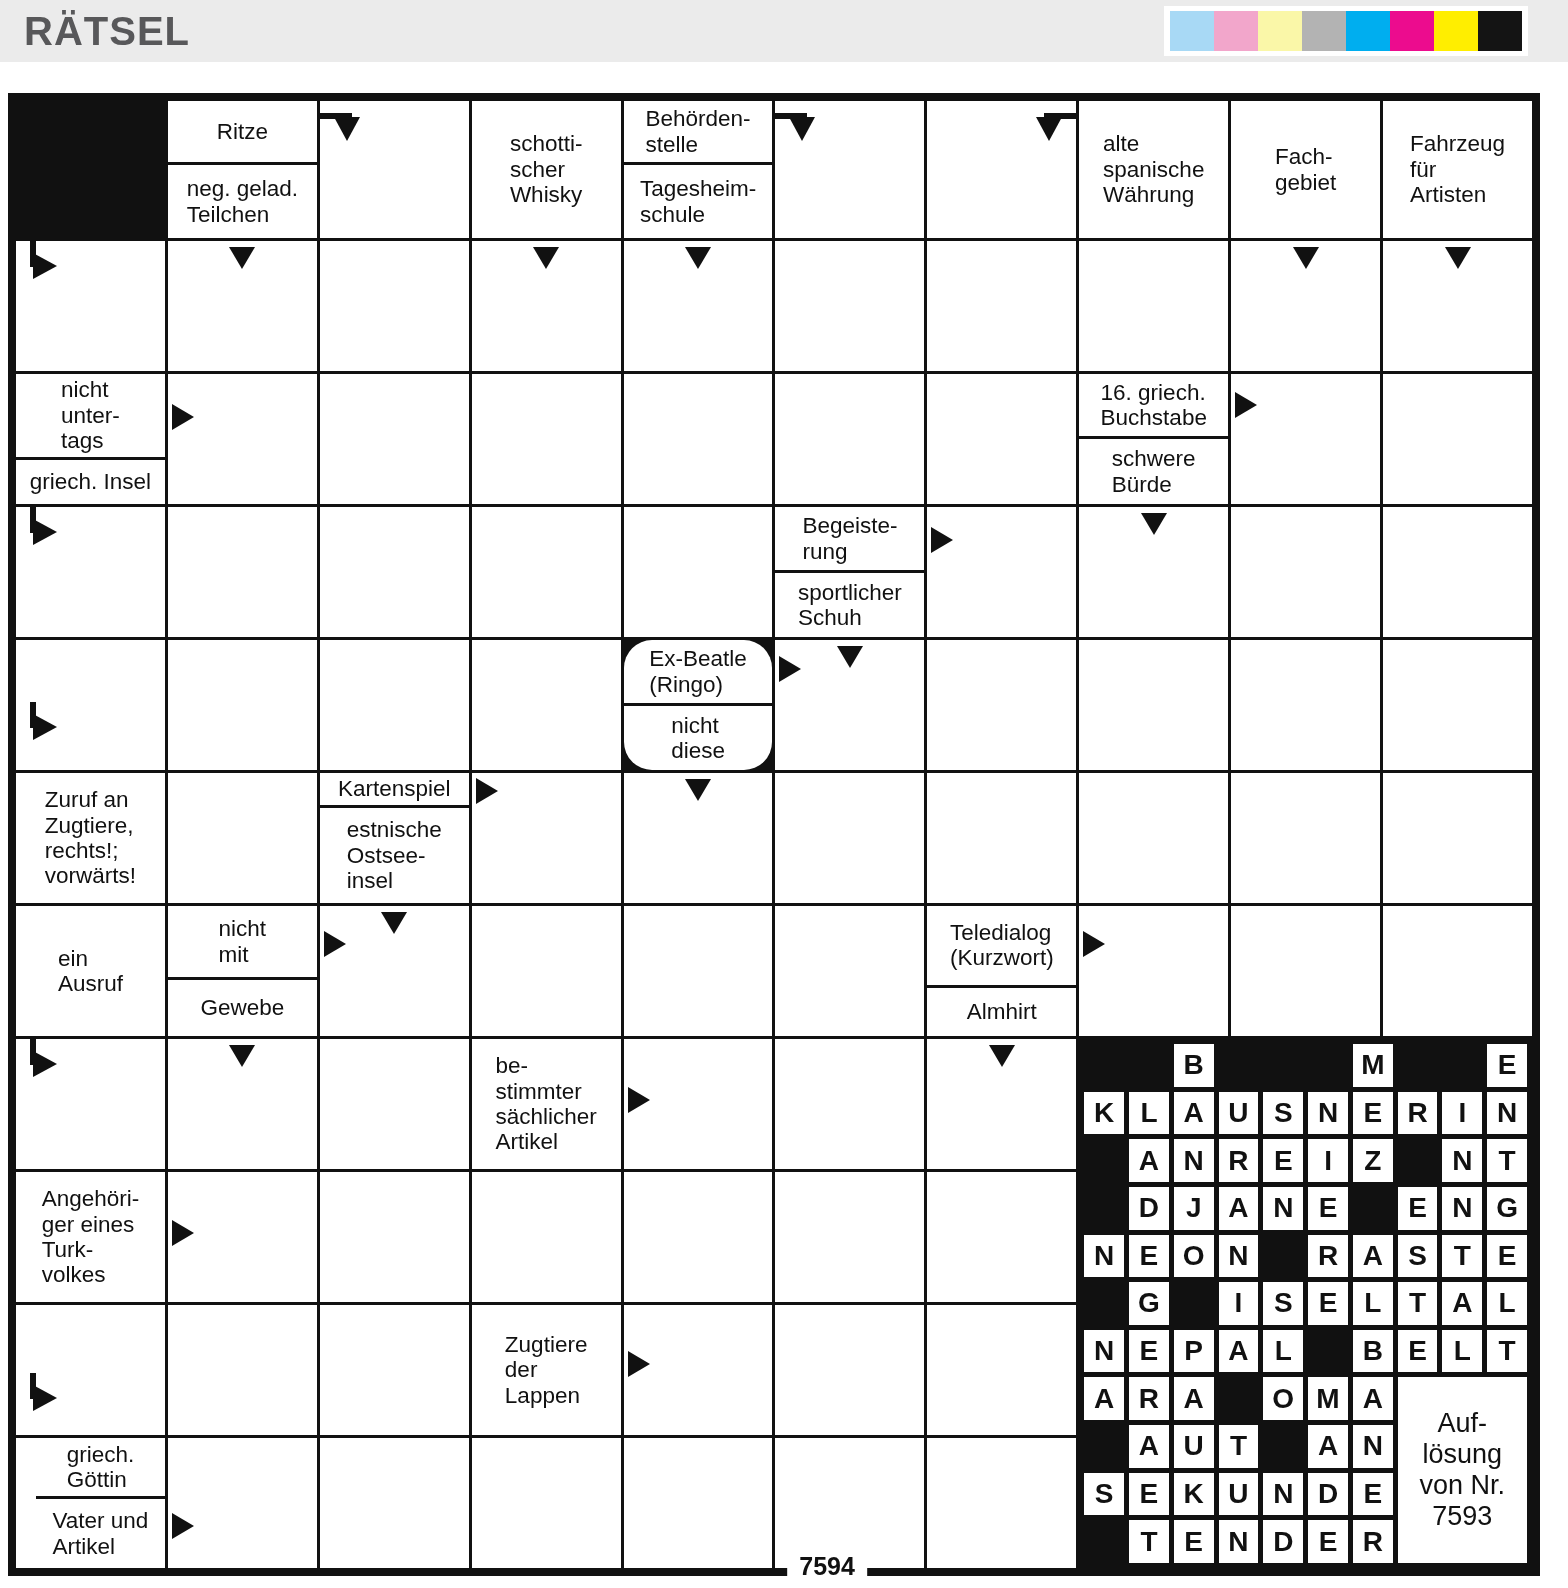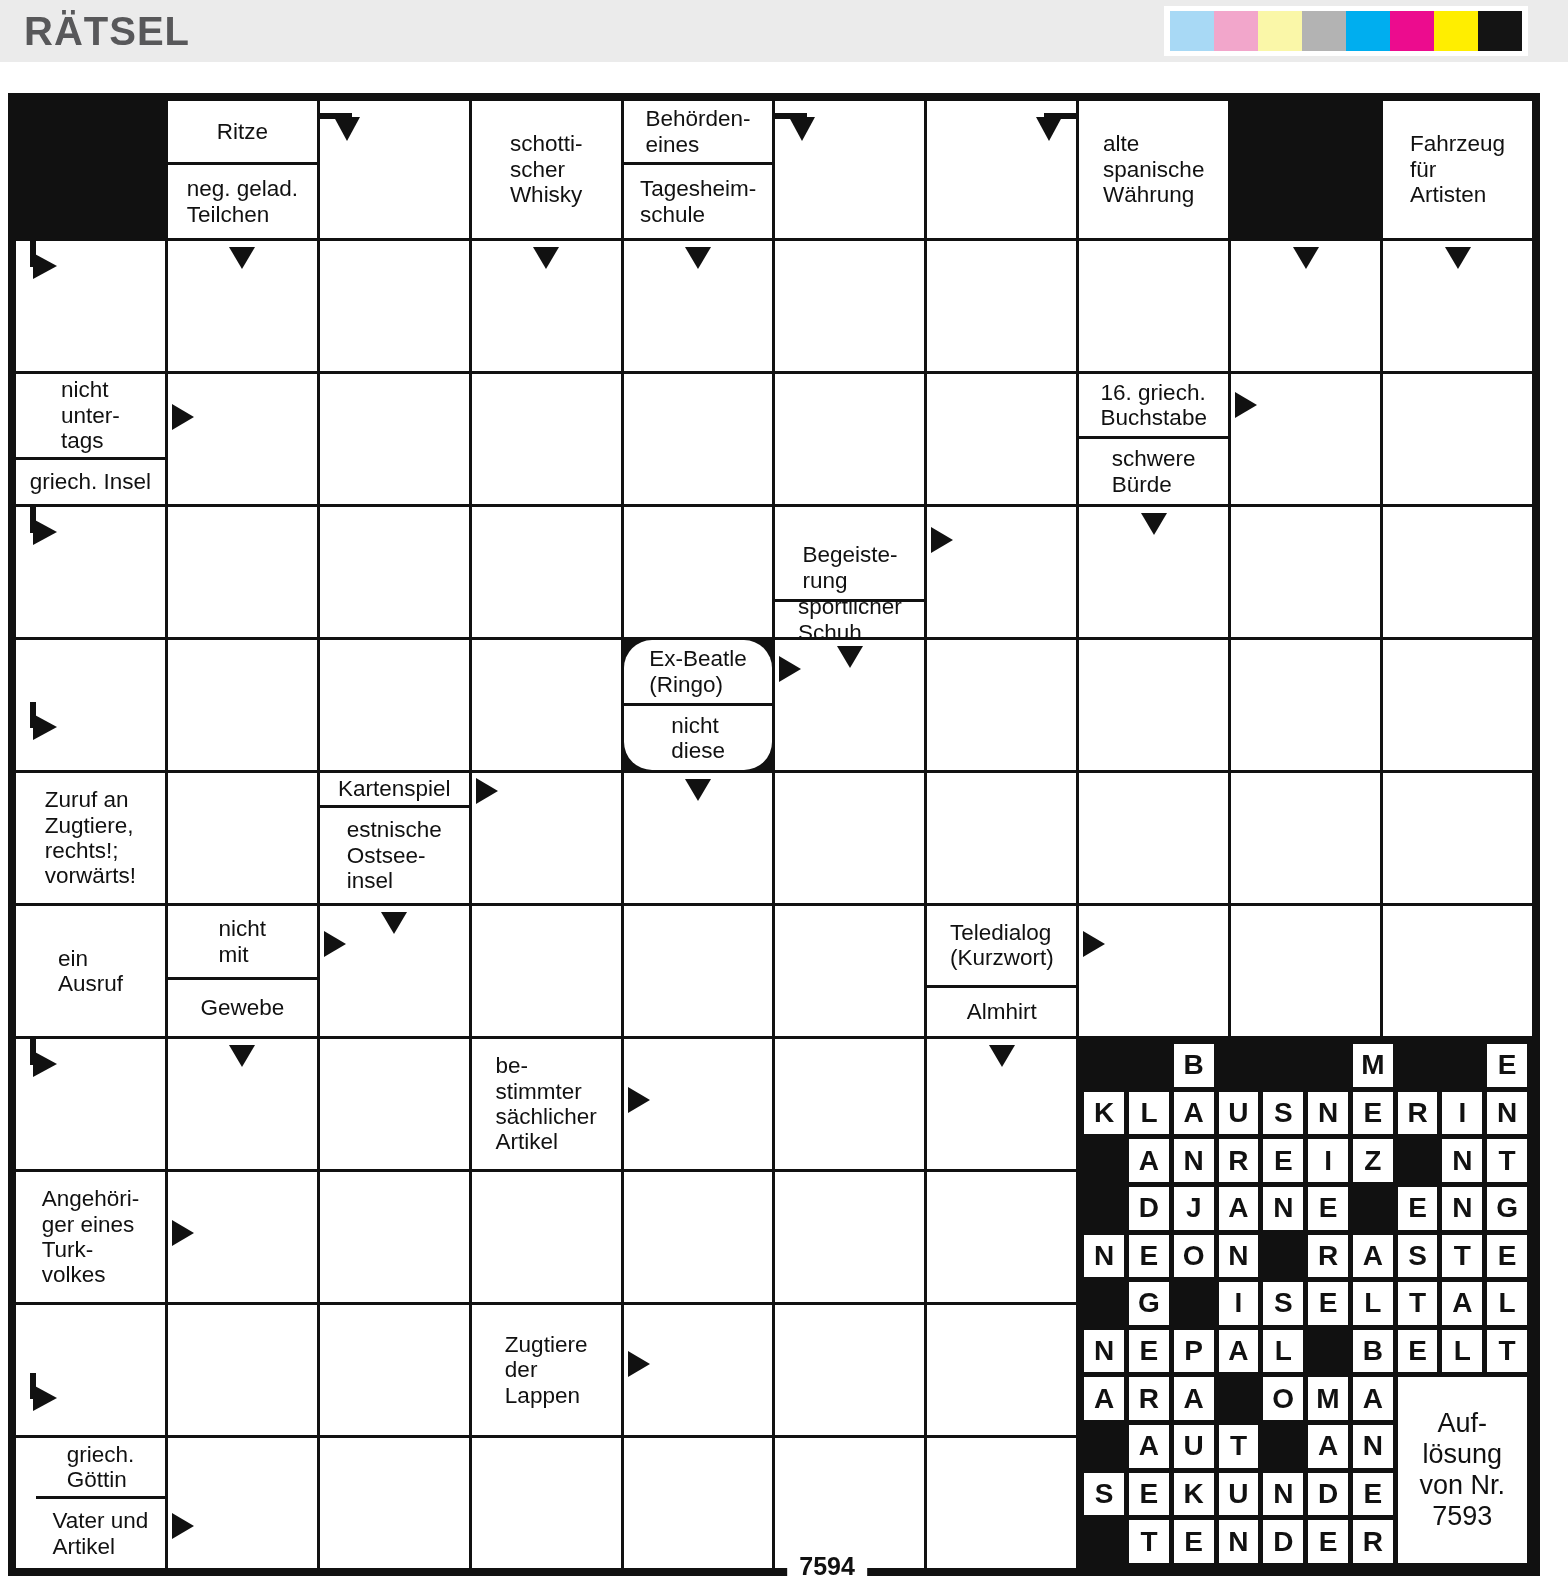--- a/index.html
+++ b/index.html
@@ -172,21 +172,21 @@
       </div>
     </div>
     <div class="cell cell-clue" style="grid-area: 1 / 4;">
       <span class="clue-text">schotti-
 scher
 Whisky</span>
     </div>
     <div class="cell cell-splitwrap" style="grid-area: 1 / 5;">
       <div class="split-part split-top" style="height: 47%;">
         <span class="clue-text">Behörden-
-eines</span>
+stelle</span>
       </div>
       <div class="split-part split-bottom">
         <span class="clue-text">Tagesheim-
 schule</span>
       </div>
     </div>
     <div class="cell cell-answer" style="grid-area: 1 / 6;">
       <div class="bend bend-down-left">
         <i class="bar"></i>
         <i class="head"></i>
@@ -195,20 +195,24 @@
     <div class="cell cell-answer" style="grid-area: 1 / 7;">
       <div class="bend bend-down-right">
         <i class="bar"></i>
         <i class="head"></i>
       </div>
     </div>
     <div class="cell cell-clue" style="grid-area: 1 / 8;">
       <span class="clue-text">alte
 spanische
 Währung</span>
+    </div>
+    <div class="cell cell-clue" style="grid-area: 1 / 9;">
+      <span class="clue-text">Fach-
+gebiet</span>
     </div>
     <div class="cell cell-clue" style="grid-area: 1 / 10;">
       <span class="clue-text">Fahrzeug
 für
 Artisten</span>
     </div>
     <div class="cell cell-answer" style="grid-area: 2 / 1;">
       <div class="bend bend-right" style="top: 0%;">
         <i class="bar"></i>
         <i class="head"></i>
@@ -269,21 +273,21 @@
       <div class="bend bend-right" style="top: 0%;">
         <i class="bar"></i>
         <i class="head"></i>
       </div>
     </div>
     <div class="cell cell-answer" style="grid-area: 4 / 2;"></div>
     <div class="cell cell-answer" style="grid-area: 4 / 3;"></div>
     <div class="cell cell-answer" style="grid-area: 4 / 4;"></div>
     <div class="cell cell-answer" style="grid-area: 4 / 5;"></div>
     <div class="cell cell-splitwrap" style="grid-area: 4 / 6;">
-      <div class="split-part split-top" style="height: 51%; margin-top: 29px;">
+      <div class="split-part split-top" style="height: 51%;">
         <span class="clue-text">Begeiste-
 rung</span>
       </div>
       <div class="split-part split-bottom">
         <span class="clue-text">sportlicher
 Schuh</span>
       </div>
     </div>
     <div class="cell cell-answer" style="grid-area: 4 / 7;">
       <div class="arrow-right" style="top: 25%;"></div>

